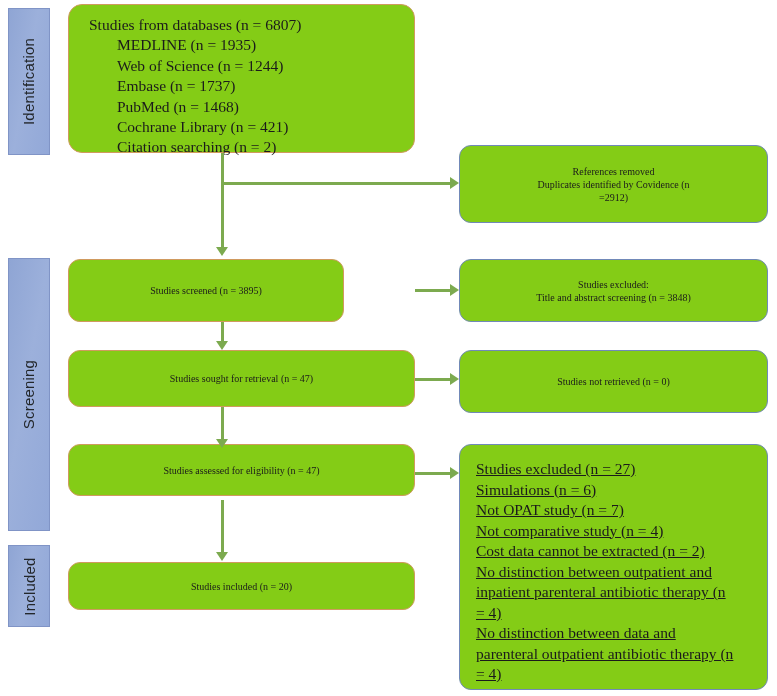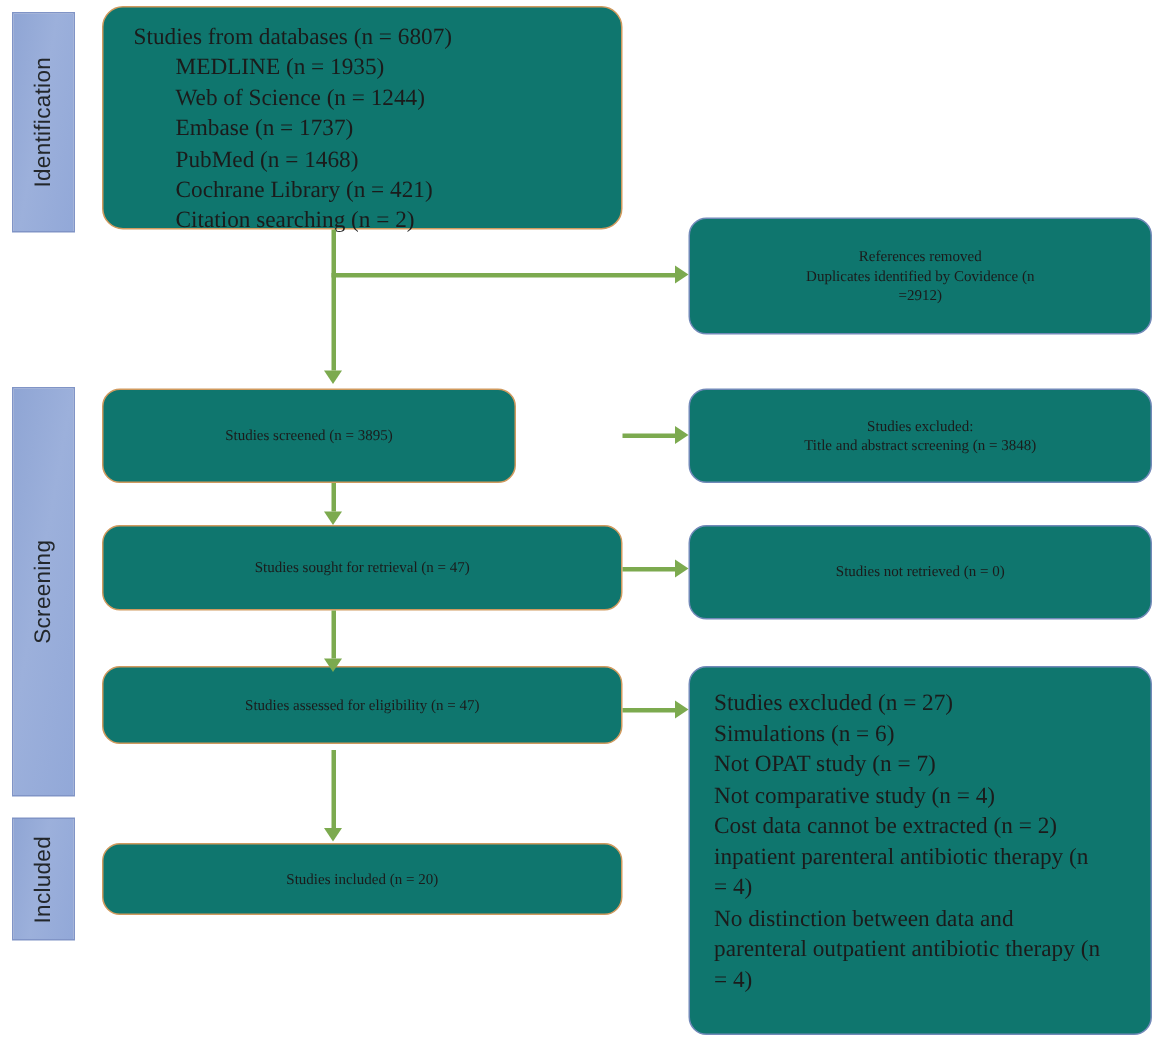--- a/index.html
+++ b/index.html
@@ -21,21 +21,21 @@
     font-family:"Liberation Sans", sans-serif;
     font-size:15px;
     color:#23272b;
     white-space:nowrap;
     transform:rotate(-90deg);
     letter-spacing:0.2px;
   }
 
   .node{
     position:absolute;
-    background:#0f766e;
+    background:#84cc16;
     box-sizing:border-box;
     display:flex;
     align-items:center;
     border-radius:12px;
   }
   .node .txt{width:100%;}
 
   .node-source{
     border:1.4px solid #d09a5e;
     justify-content:center;
@@ -64,20 +64,21 @@
     padding:10px 0 0 20px;
     text-align:left;
   }
   .node-identify .lead{display:block;}
   .node-identify .sub{display:block;padding-left:28px;}
 
   .node-exclude{
     border:1.4px solid #7189b8;
     align-items:flex-start;
     justify-content:flex-start;
+    text-decoration:underline;
   }
   .node-exclude .txt{
     font-size:15.5px;
     line-height:1.325;
     padding:14px 14px 0 16px;
     text-align:left;
   }
   .node-exclude .line{display:block;}
 
   .conn{position:absolute;background:#7caa4f;}
@@ -156,20 +157,21 @@
     <div class="txt">Studies assessed for eligibility (n = 47)</div>
   </div>
 
   <div class="node node-exclude" style="left:459px;top:444px;width:309px;height:246px;">
     <div class="txt">
       <span class="line">Studies excluded (n = 27)</span>
       <span class="line">Simulations (n = 6)</span>
       <span class="line">Not OPAT study (n = 7)</span>
       <span class="line">Not comparative study (n = 4)</span>
       <span class="line">Cost data cannot be extracted (n = 2)</span>
+      <span class="line">No distinction between outpatient and</span>
       <span class="line">inpatient parenteral antibiotic therapy (n</span>
       <span class="line">= 4)</span>
       <span class="line">No distinction between data and</span>
       <span class="line">parenteral outpatient antibiotic therapy (n</span>
       <span class="line">= 4)</span>
     </div>
   </div>
 
   <div class="node node-source" style="left:68px;top:562px;width:347px;height:48px;">
     <div class="txt">Studies included (n = 20)</div>

